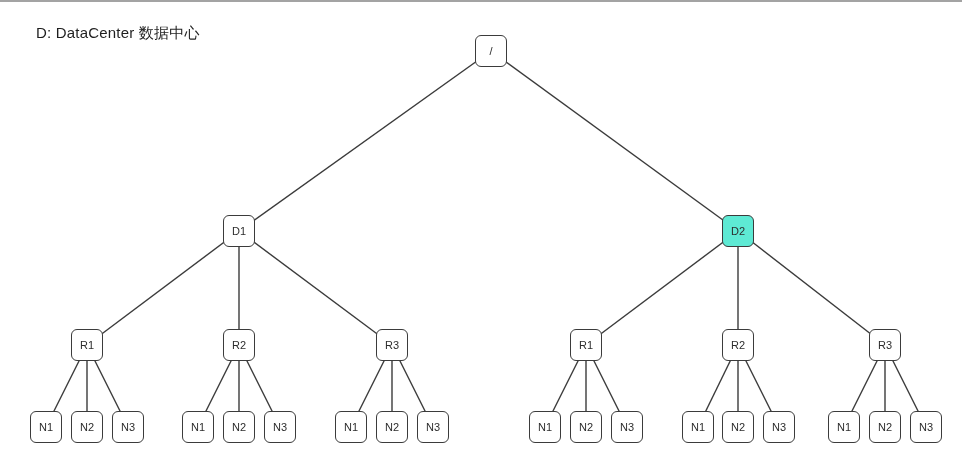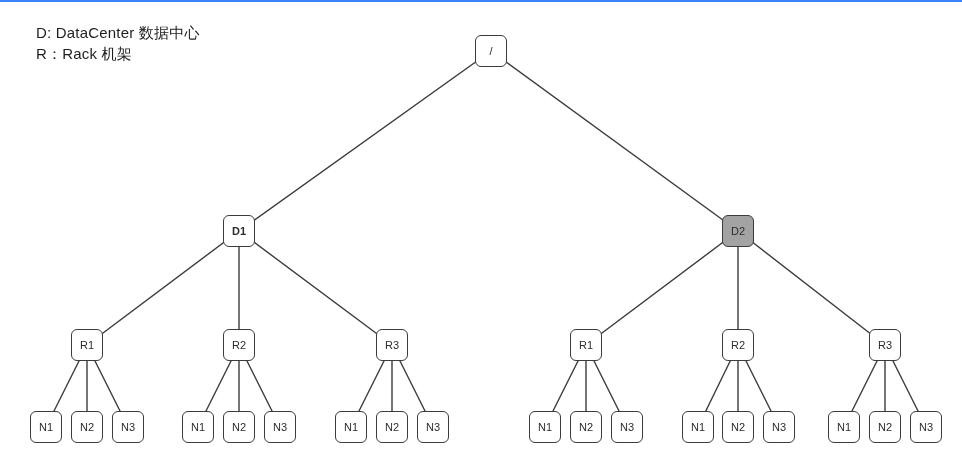--- a/index.html
+++ b/index.html
@@ -7,21 +7,21 @@
     padding: 0;
     background: #ffffff;
   }
   #canvas {
     position: relative;
     width: 962px;
     height: 460px;
     background: #ffffff;
     overflow: hidden;
     font-family: "Liberation Sans", "DejaVu Sans", sans-serif;
-    border-top: 2px solid #3b82f6;
+    border-top: 2px solid #a3a3a3;
     box-sizing: border-box;
   }
   #legend {
     position: absolute;
     left: 36px;
     top: 20px;
     font-size: 15px;
     line-height: 21px;
     color: #1e1e1e;
     letter-spacing: 0.2px;
@@ -50,21 +50,20 @@
     z-index: 2;
   }
 </style>
 </head>
 <body>
 
 <div id="canvas" style="background: rgb(255, 255, 255);">
 
   <div id="legend" style="color: rgb(30, 30, 30);">
     <div>D: DataCenter 数据中心</div>
-    <div>R：Rack 机架</div>
   </div>
 
   <svg id="edges" width="962" height="467" viewBox="0 0 962 467">
       <line x1="491" y1="49" x2="239" y2="229" stroke="#3b3b3b" stroke-width="1.4"></line>
       <line x1="491" y1="49" x2="738" y2="229" stroke="#3b3b3b" stroke-width="1.4"></line>
       <line x1="239" y1="229" x2="87" y2="343" stroke="#3b3b3b" stroke-width="1.4"></line>
       <line x1="239" y1="229" x2="239" y2="343" stroke="#3b3b3b" stroke-width="1.4"></line>
       <line x1="239" y1="229" x2="392" y2="343" stroke="#3b3b3b" stroke-width="1.4"></line>
       <line x1="738" y1="229" x2="586" y2="343" stroke="#3b3b3b" stroke-width="1.4"></line>
       <line x1="738" y1="229" x2="738" y2="343" stroke="#3b3b3b" stroke-width="1.4"></line>
@@ -86,24 +85,24 @@
       <line x1="738" y1="343" x2="779" y2="425" stroke="#3b3b3b" stroke-width="1.4"></line>
       <line x1="885" y1="343" x2="844" y2="425" stroke="#3b3b3b" stroke-width="1.4"></line>
       <line x1="885" y1="343" x2="885" y2="425" stroke="#3b3b3b" stroke-width="1.4"></line>
       <line x1="885" y1="343" x2="926" y2="425" stroke="#3b3b3b" stroke-width="1.4"></line>
     </svg>
 
   <div id="nodes">
       <div class="tree-node" style="left: 491px; top: 49px; border-color: rgb(59, 59, 59); background: rgb(255, 255, 255); color: rgb(45, 45, 45);">
         <span>/</span>
       </div>
-      <div class="tree-node" style="left: 239px; top: 229px; border-color: rgb(59, 59, 59); background: rgb(255, 255, 255); color: rgb(45, 45, 45); font-weight: bold;">
+      <div class="tree-node" style="left: 239px; top: 229px; border-color: rgb(59, 59, 59); background: rgb(255, 255, 255); color: rgb(45, 45, 45);">
         <span>D1</span>
       </div>
-      <div class="tree-node" style="left: 738px; top: 229px; border-color: rgb(59, 59, 59); background: #a3a3a3; color: rgb(45, 45, 45);">
+      <div class="tree-node" style="left: 738px; top: 229px; border-color: rgb(59, 59, 59); background: #5eead4; color: rgb(45, 45, 45);">
         <span>D2</span>
       </div>
       <div class="tree-node" style="left: 87px; top: 343px; border-color: rgb(59, 59, 59); background: rgb(255, 255, 255); color: rgb(45, 45, 45);">
         <span>R1</span>
       </div>
       <div class="tree-node" style="left: 239px; top: 343px; border-color: rgb(59, 59, 59); background: rgb(255, 255, 255); color: rgb(45, 45, 45);">
         <span>R2</span>
       </div>
       <div class="tree-node" style="left: 392px; top: 343px; border-color: rgb(59, 59, 59); background: rgb(255, 255, 255); color: rgb(45, 45, 45);">
         <span>R3</span>

